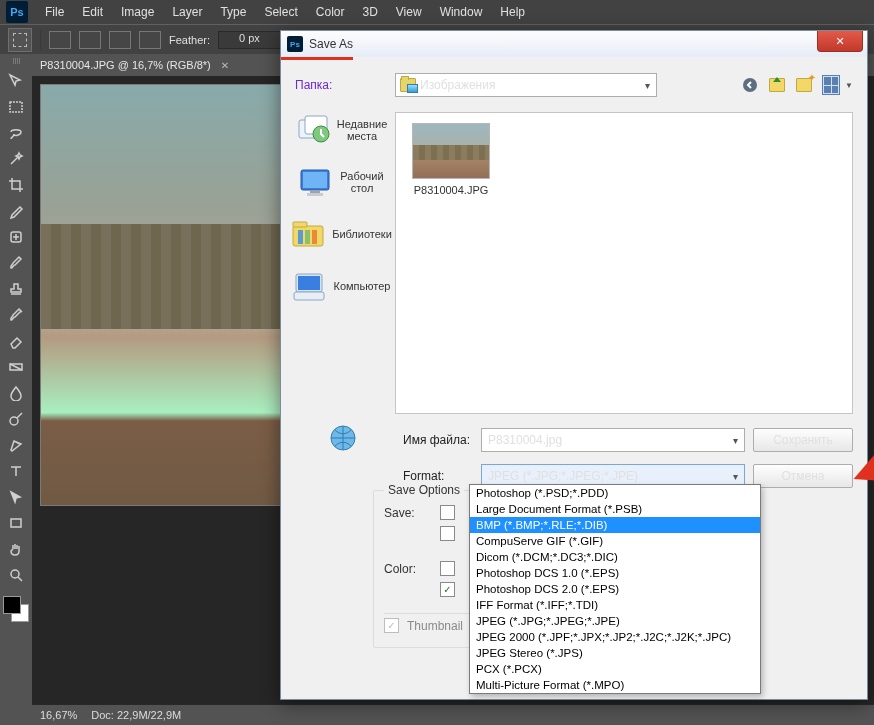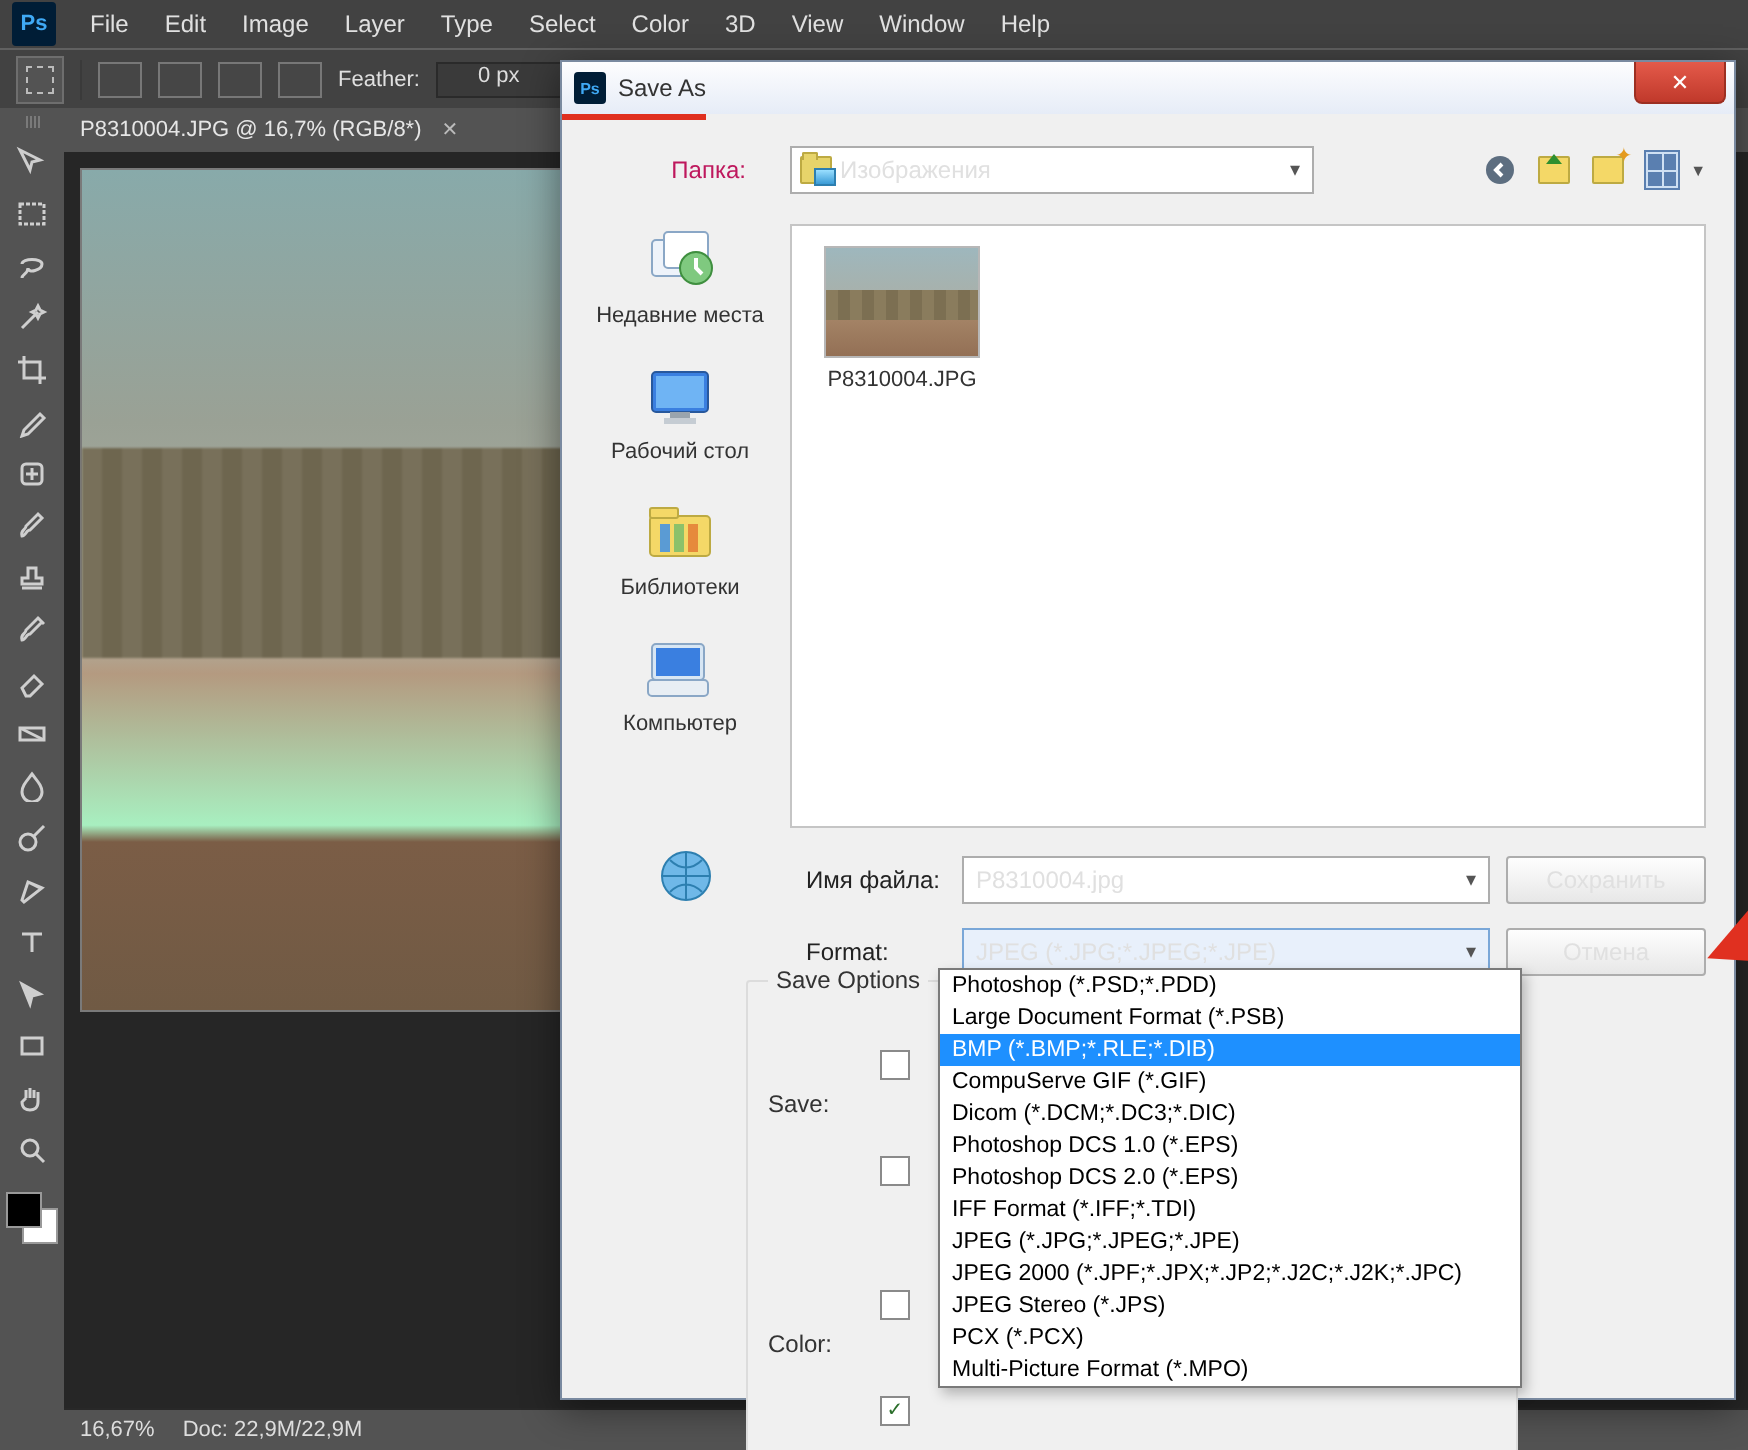--- a/index.html
+++ b/index.html
@@ -52,61 +52,61 @@
   .status-bar { position:absolute; bottom:0; left:0; right:0; height:20px; background:var(--ps-bg); display:flex; align-items:center; font-size:11px; color:#ddd; padding:0 8px; gap:14px; border-top:1px solid var(--ps-border);}
   
   .dialog { position:absolute; top:30px; left:280px; width:586px; height:668px; background:#f0f0f0; border:1px solid #7a8aa0; box-shadow:0 4px 18px rgba(0,0,0,.45); }
   .dlg-title { height:26px; background:linear-gradient(#fdfdfe,#e6ecf7); display:flex; align-items:center; padding-left:6px; font-size:12px; color:#333; }
   .dlg-title-icon { width:16px; height:16px; background:#001d36; color:#3fa9f5; font-size:8px; font-weight:bold; display:flex; align-items:center; justify-content:center; border-radius:2px; margin-right:6px; }
   .dlg-title-underline { position:absolute; top:26px; left:0; height:3px; width:72px; background:#e03020; }
   .dlg-close { position:absolute; top:0; right:4px; width:44px; height:20px; border-radius:0 0 4px 4px; background:linear-gradient(#e45a4a,#c0392b); color:#fff; display:flex; align-items:center; justify-content:center; font-size:11px; border:1px solid #9c2f22; border-top:none; }
   .dlg-body { position:absolute; top:29px; left:0; right:0; bottom:0; }
   
   .dlg-folder-row { display:flex; align-items:center; height:34px; padding:8px 14px 0 14px; font-size:12px; gap:10px; }
-  .dlg-label-col { width:78px; text-align:right; color:#be185d; }
+  .dlg-label-col { width:78px; text-align:left; color:#6d28d9; }
   .folder-combo { flex:0 0 252px; height:22px; border:1px solid var(--win-button-border); background:#fff; display:flex; align-items:center; padding:0 4px; gap:4px; position:relative;margin-left:12px; }
   .folder-combo::after { content:"▾"; position:absolute; right:6px; color:#555; font-size:10px; }
   .folder-icon { width:14px; height:12px; background:#e7d46a; border:1px solid #bdaa42; border-radius:1px; position:relative; }
   .folder-icon::before { content:""; position:absolute; top:-3px; left:0; width:6px; height:3px; background:#e7d46a; border:1px solid #bdaa42; border-bottom:none; border-radius:1px 1px 0 0;}
   .folder-pics { position:relative; }
   .folder-pics::after{content:"";position:absolute;right:-3px;bottom:-2px;width:9px;height:7px;background:linear-gradient(#9adfff,#3a9bd6);border:1px solid #2d7fb0;}
   .nav-icons { display:flex; align-items:center; gap:9px; margin-left:auto; }
   .nav-ico { width:18px; height:18px; display:flex; align-items:center; justify-content:center; }
   .ico-back svg { width:16px;height:16px; }
   .ico-up { width:14px; height:12px; background:#f4d867; border:1px solid #bdaa42; border-radius:1px; position:relative; }
   .ico-up::before{content:"";position:absolute;left:3px;top:-6px;border:4px solid transparent;border-bottom:5px solid #2f8f2f;}
   .ico-new { width:14px; height:12px; background:#f4d867; border:1px solid #bdaa42; border-radius:1px; position:relative; }
   .ico-new::after{content:"✦";position:absolute;right:-5px;top:-7px;color:#e49a1e;font-size:10px;}
   .ico-view { width:16px;height:16px; border:1px solid #5a7fb0; display:grid; grid-template-columns:1fr 1fr; grid-template-rows:1fr 1fr; gap:1px; padding:1px; background:#cfe0f3;}
   .ico-view span{background:#5a7fb0;}
   .ico-view-dd{font-size:8px;color:#555;margin-left:-4px;}
   
   .places { position:absolute; top:52px; left:14px; width:90px; display:flex; flex-direction:column; align-items:center; gap:16px; font-size:11px; color:#333; }
-  .place { display:flex; flex-direction:column; align-items:center; gap:4px; text-align:center; }
+  .place { display:flex; flex-direction:row; align-items:center; gap:4px; text-align:center; }
   .place-icon { width:40px; height:36px; display:flex; align-items:center; justify-content:center; }
   
   .listing { position:absolute; top:52px; left:114px; right:14px; height:302px; border:1px solid #c5c5c5; background:#fff; padding:10px; box-sizing:border-box; }
   .file-item { width:90px; display:flex; flex-direction:column; align-items:center; font-size:11px; color:#333; gap:5px; }
   .file-thumb { width:76px; height:54px; border:1px solid #b7b7b7; background:linear-gradient(180deg,#9eb7bd 0%, #a9b0a9 48%, #aa8a6c 53%, #937055 100%); position:relative;}
   .file-thumb::after{content:"";position:absolute;left:0;right:0;bottom:34%;height:28%;background:repeating-linear-gradient(90deg,#8a7c5d 0 6px,#7c6f52 6px 12px);}
   
   .field-rows { position:absolute; top:362px; left:14px; right:14px; }
   
   .fr-grid { display:grid; grid-template-columns:100px 70px 1fr 100px; align-items:center; gap:8px; margin-bottom:6px;}
   .fr-grid .ic { display:flex; justify-content:center;}
   .fr-grid .lbl2 { font-size:12px; color:#222; }
   .text-combo { height:22px; border:1px solid var(--win-button-border); background:#fff; font-size:12px; padding:0 18px 0 6px; position:relative; display:flex; align-items:center; }
   .text-combo::after{content:"▾"; position:absolute; right:6px; color:#555; font-size:10px;}
   .text-combo.sel { background:#e8f0fb; border-color:#7aa7d8; }
   .win-btn { height:22px; border:1px solid var(--win-button-border); background:linear-gradient(#fefefe,#e7e7e7); font-size:12px; border-radius:2px; display:flex; align-items:center; justify-content:center; }
   
   .opts-group { position:absolute; top:430px; left:92px; right:108px; border:1px solid #dcdcdc; border-radius:2px; padding:6px 10px 14px 10px; font-size:12px; color:#333; background:#f0f0f0; }
   .opts-group .grp-title { position:relative; top:-14px; background:#f0f0f0; display:inline-block; padding:0 4px; }
   .opt-line { display:flex; align-items:center; gap:8px; margin-top:-6px; }
-  .opt-line .olbl { width:48px;margin-top:40px; }
+  .opt-line .olbl { width:48px; }
   .chk { width:13px; height:13px; border:1px solid #8a8a8a; background:#fff; display:inline-flex; align-items:center; justify-content:center; font-size:10px; color:#2b6f2b; }
   .chk.disabled { border-color:#bdbdbd; color:#bdbdbd; }
   
   .dropdown { position:absolute; top:424px; left:188px; width:290px; border:1px solid #7a7a7a; background:#fff; font-size:11.5px; color:#000; line-height:16px; max-height:290px; overflow:hidden; box-shadow:2px 3px 6px rgba(0,0,0,.25);}
   .dropdown .opt { padding:0 6px; white-space:nowrap; }
   .dropdown .opt.hl { background:var(--highlight-blue); color:#fff; }
   
   .arrow { position:absolute; top:346px; left:560px; width:180px; height:86px; pointer-events:none; }
   .arrow svg { width:100%; height:100%; overflow:visible; }
 </style>

